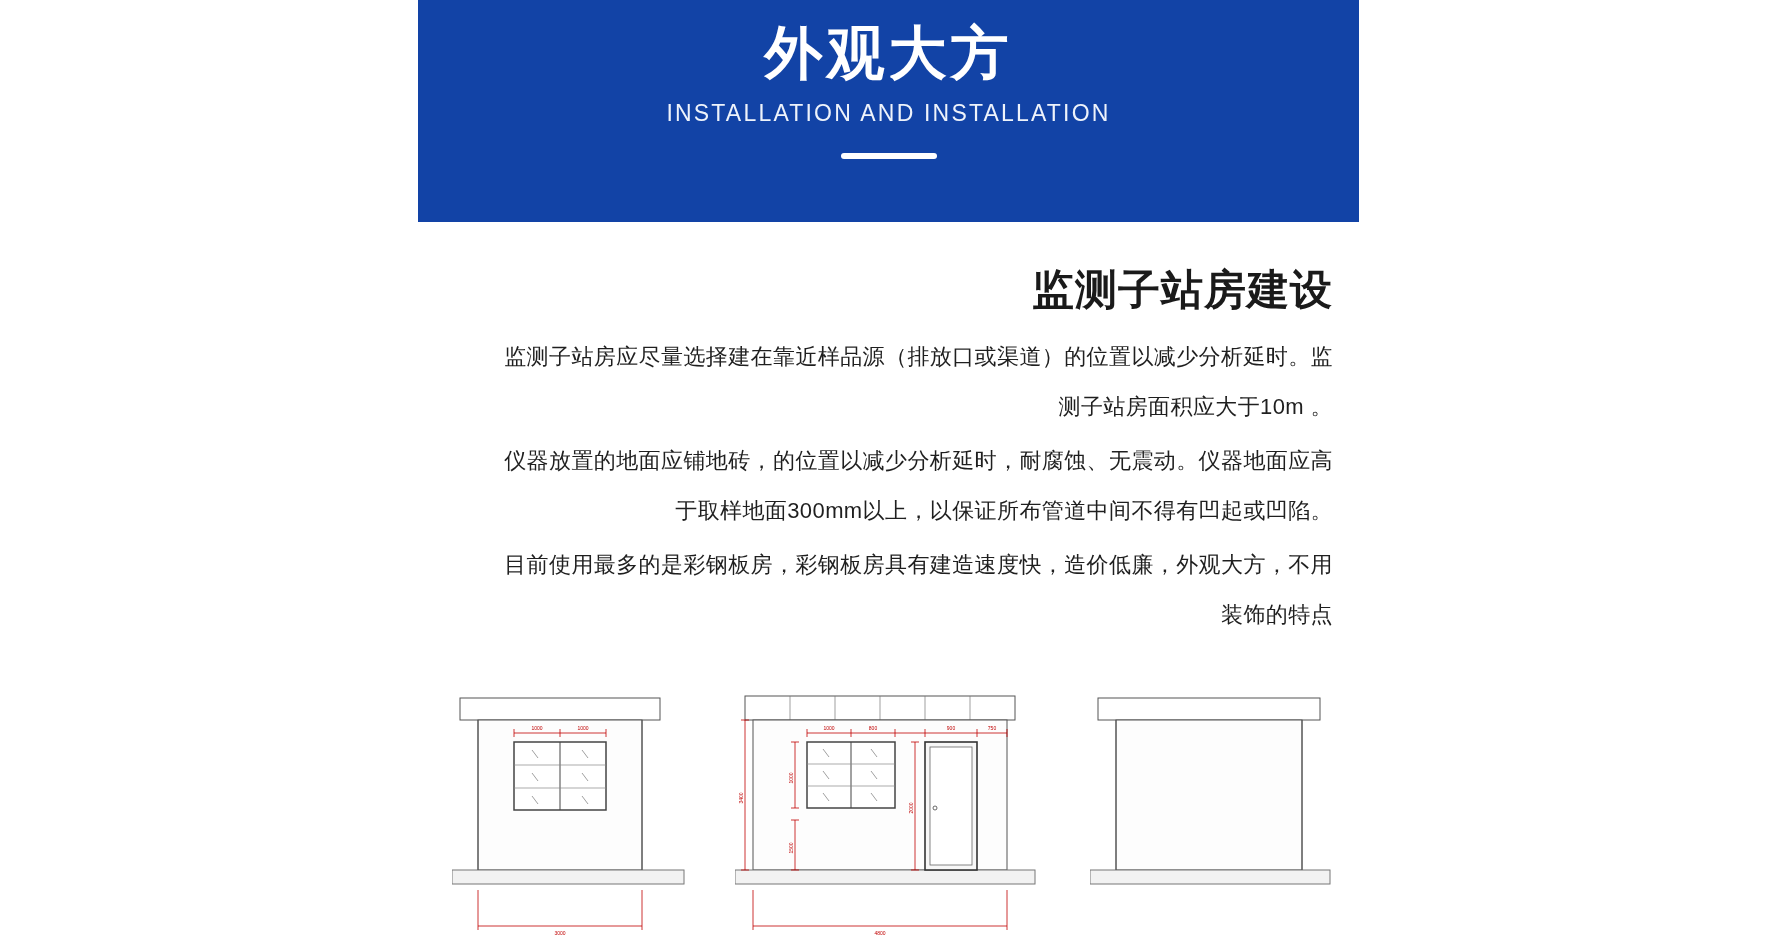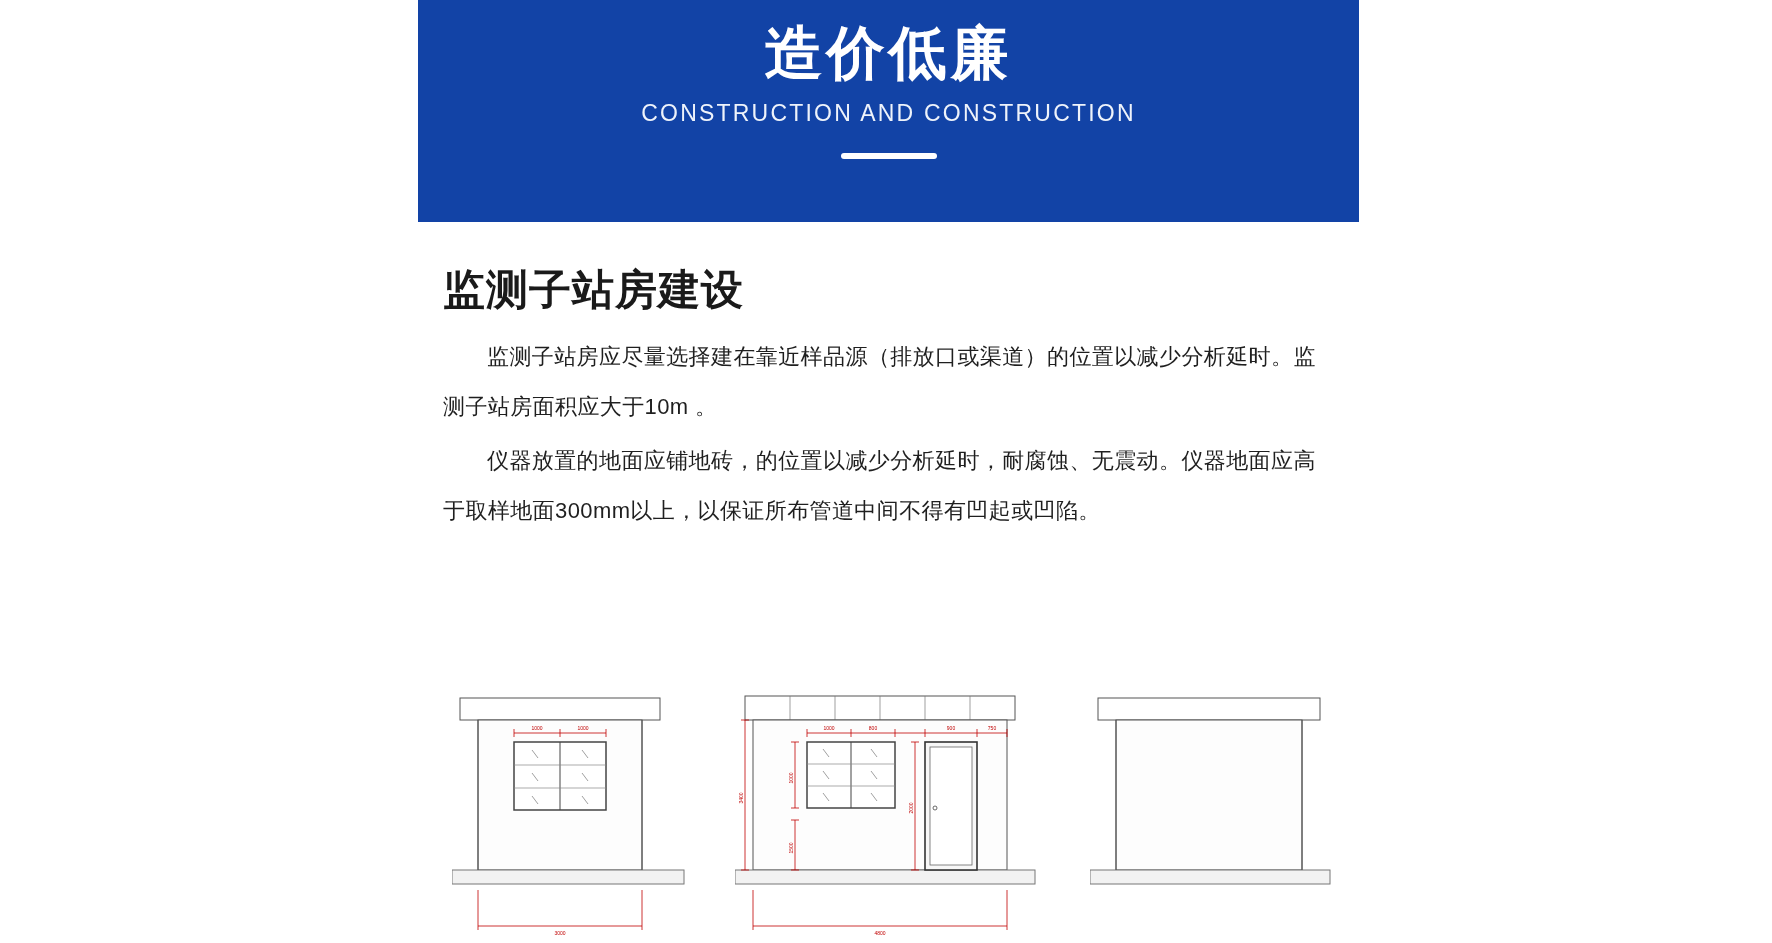--- a/index.html
+++ b/index.html
@@ -55,20 +55,21 @@
     background: #ffffff;
     border-radius: 3px;
   }
 
   
   .article {
     position: absolute;
     left: 443px;
     top: 262px;
     width: 890px;
+    text-align: right;
   }
   .article-title {
     margin: 0 0 14px 0;
     font-size: 42px;
     font-weight: bold;
     color: #1a1a1a;
     letter-spacing: 1px;
   }
   .para {
     margin: 0 0 4px 0;
@@ -98,29 +99,30 @@
   .dwg-3 { left: 638px; width: 250px; }
 
   .dwg svg { display: block; }
 </style>
 </head>
 <body>
 
 <div class="page">
 
   <div class="banner">
-    <h1 class="banner-title">造价低廉</h1>
-    <p class="banner-sub">CONSTRUCTION AND CONSTRUCTION</p>
+    <h1 class="banner-title">外观大方</h1>
+    <p class="banner-sub">INSTALLATION AND INSTALLATION</p>
     <div class="banner-rule"></div>
   </div>
 
   <div class="article">
     <h2 class="article-title">监测子站房建设</h2>
     <p class="para">监测子站房应尽量选择建在靠近样品源（排放口或渠道）的位置以减少分析延时。监测子站房面积应大于10m 。</p>
     <p class="para">仪器放置的地面应铺地砖，的位置以减少分析延时，耐腐蚀、无震动。仪器地面应高于取样地面300mm以上，以保证所布管道中间不得有凹起或凹陷。</p>
+    <p class="para">目前使用最多的是彩钢板房，彩钢板房具有建造速度快，造价低廉，外观大方，不用装饰的特点</p>
   </div>
 
   <div class="drawings">
 
     <div class="dwg dwg-1">
       <svg width="248" height="253" viewBox="0 0 248 253">
 
         <rect x="8" y="8" width="200" height="22" fill="#ffffff" stroke="#555" stroke-width="1"></rect>
 
         <rect x="26" y="30" width="164" height="150" fill="#fdfdfd" stroke="#555" stroke-width="1"></rect>

